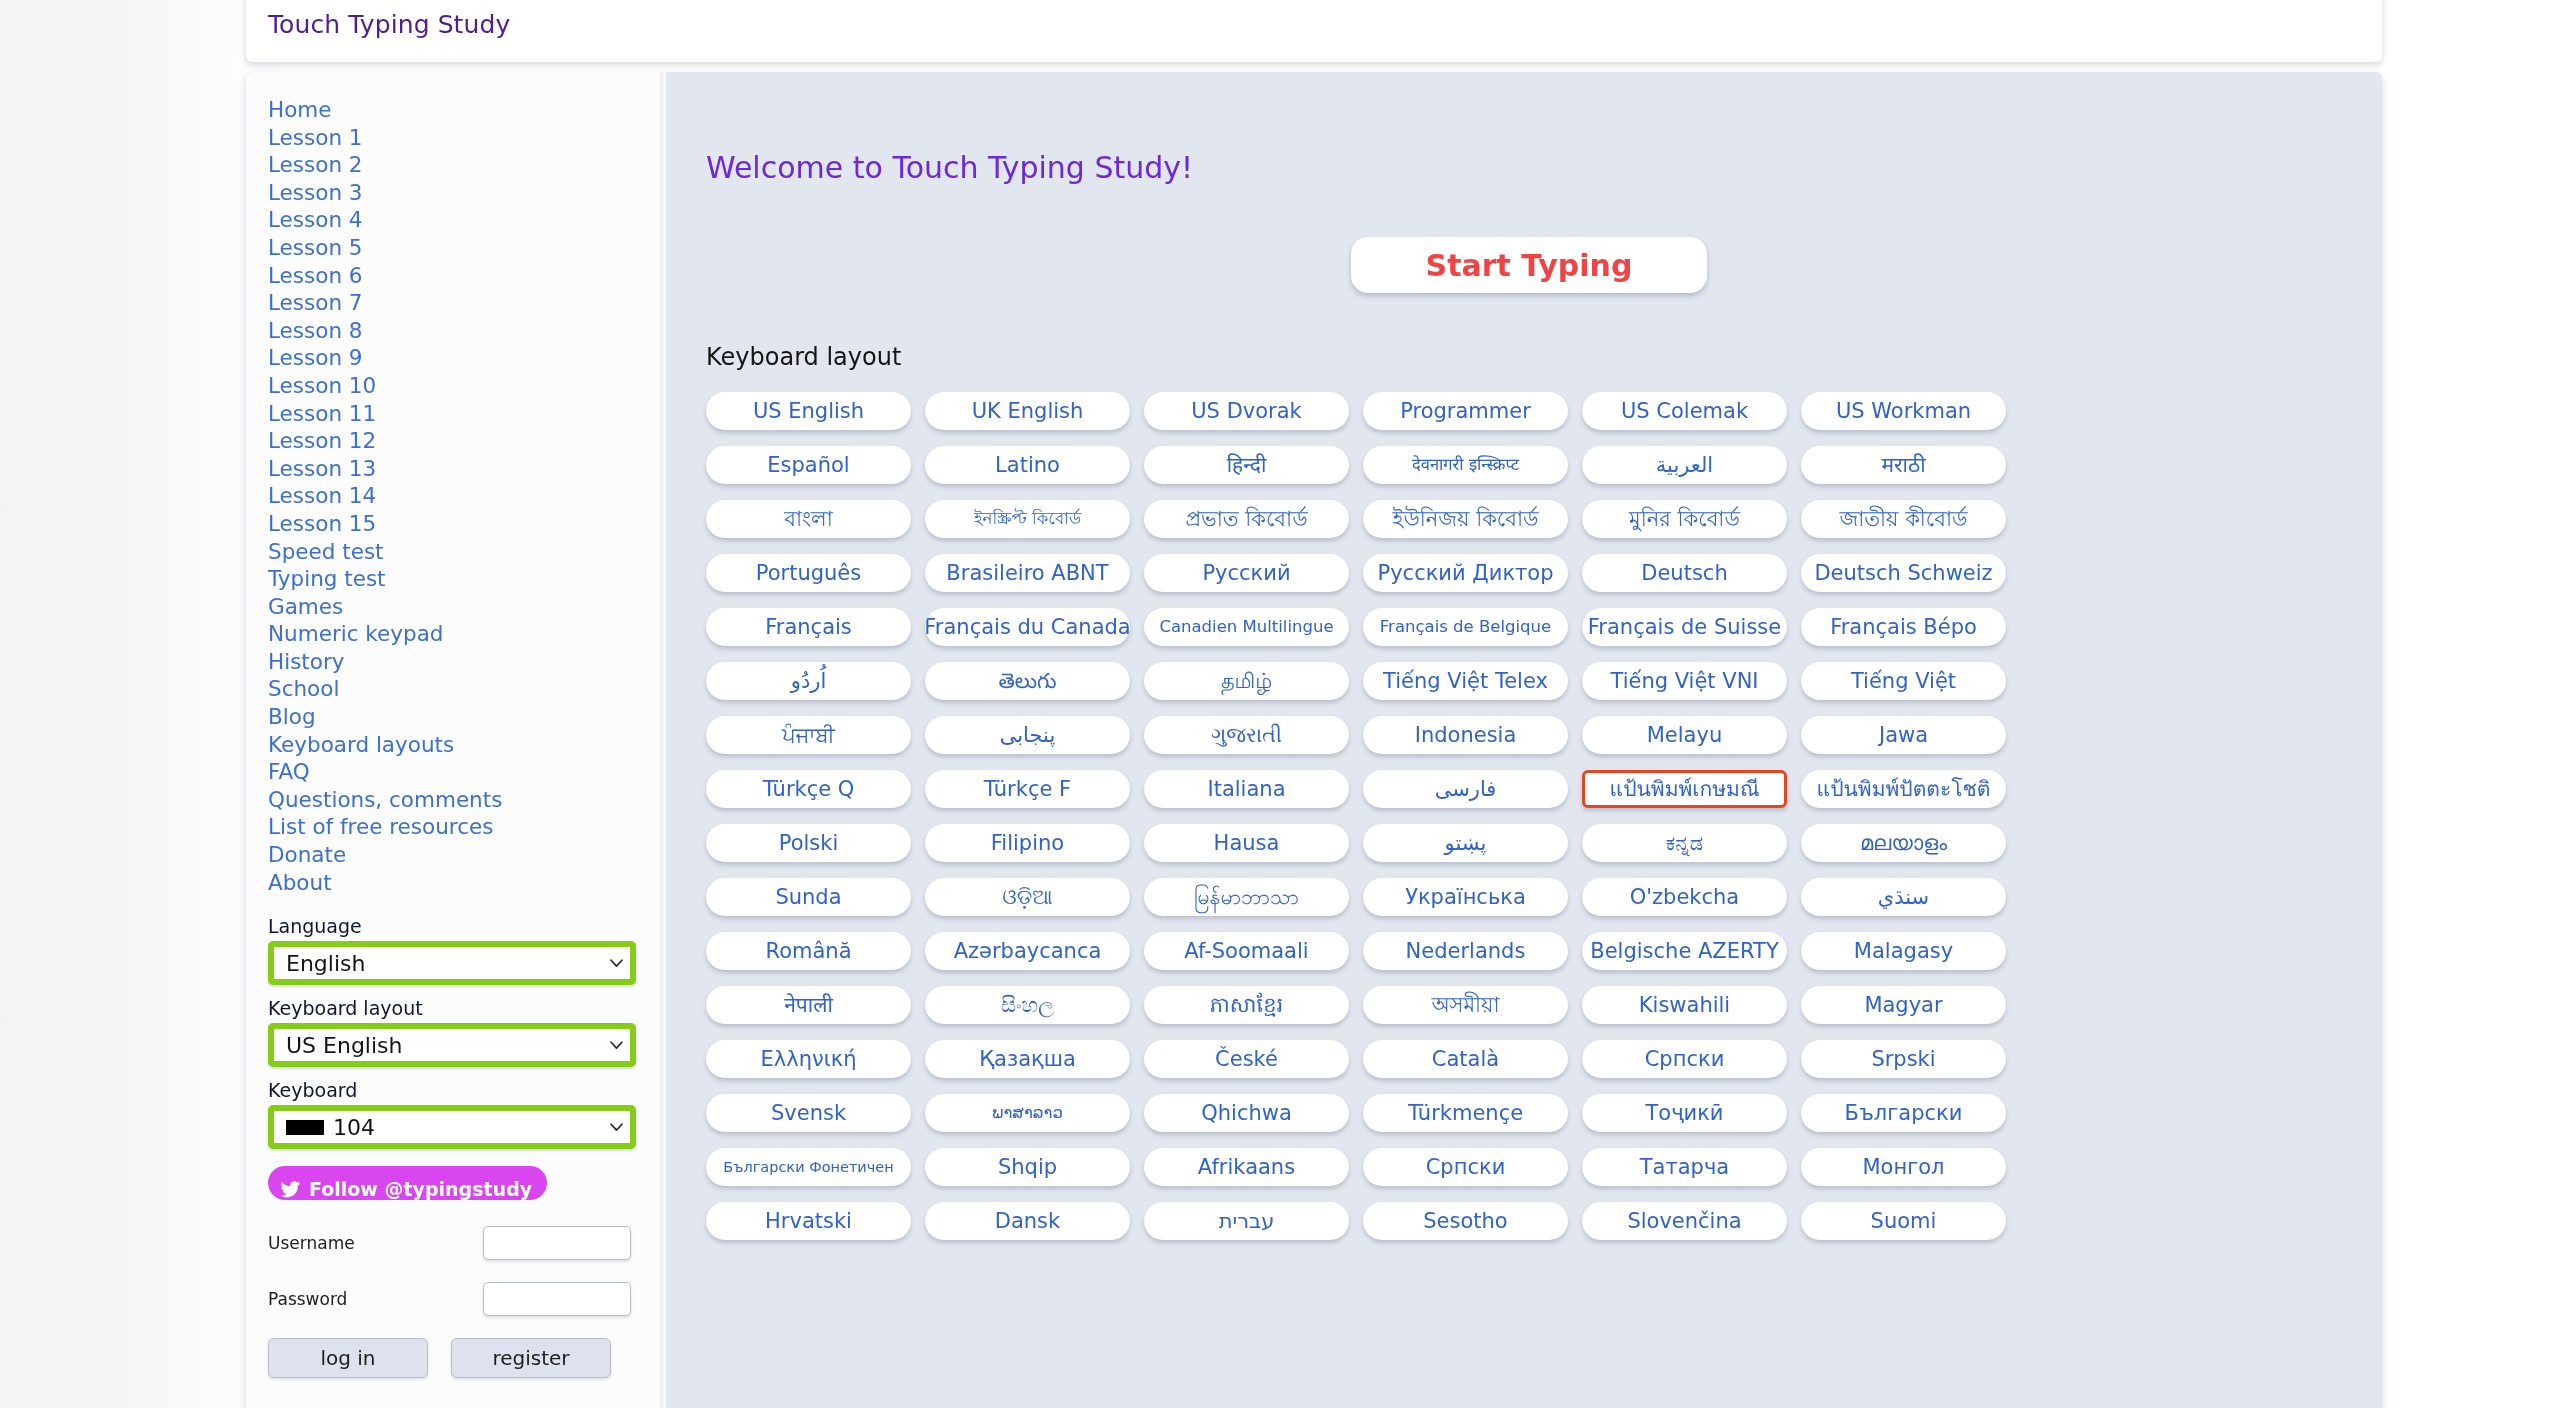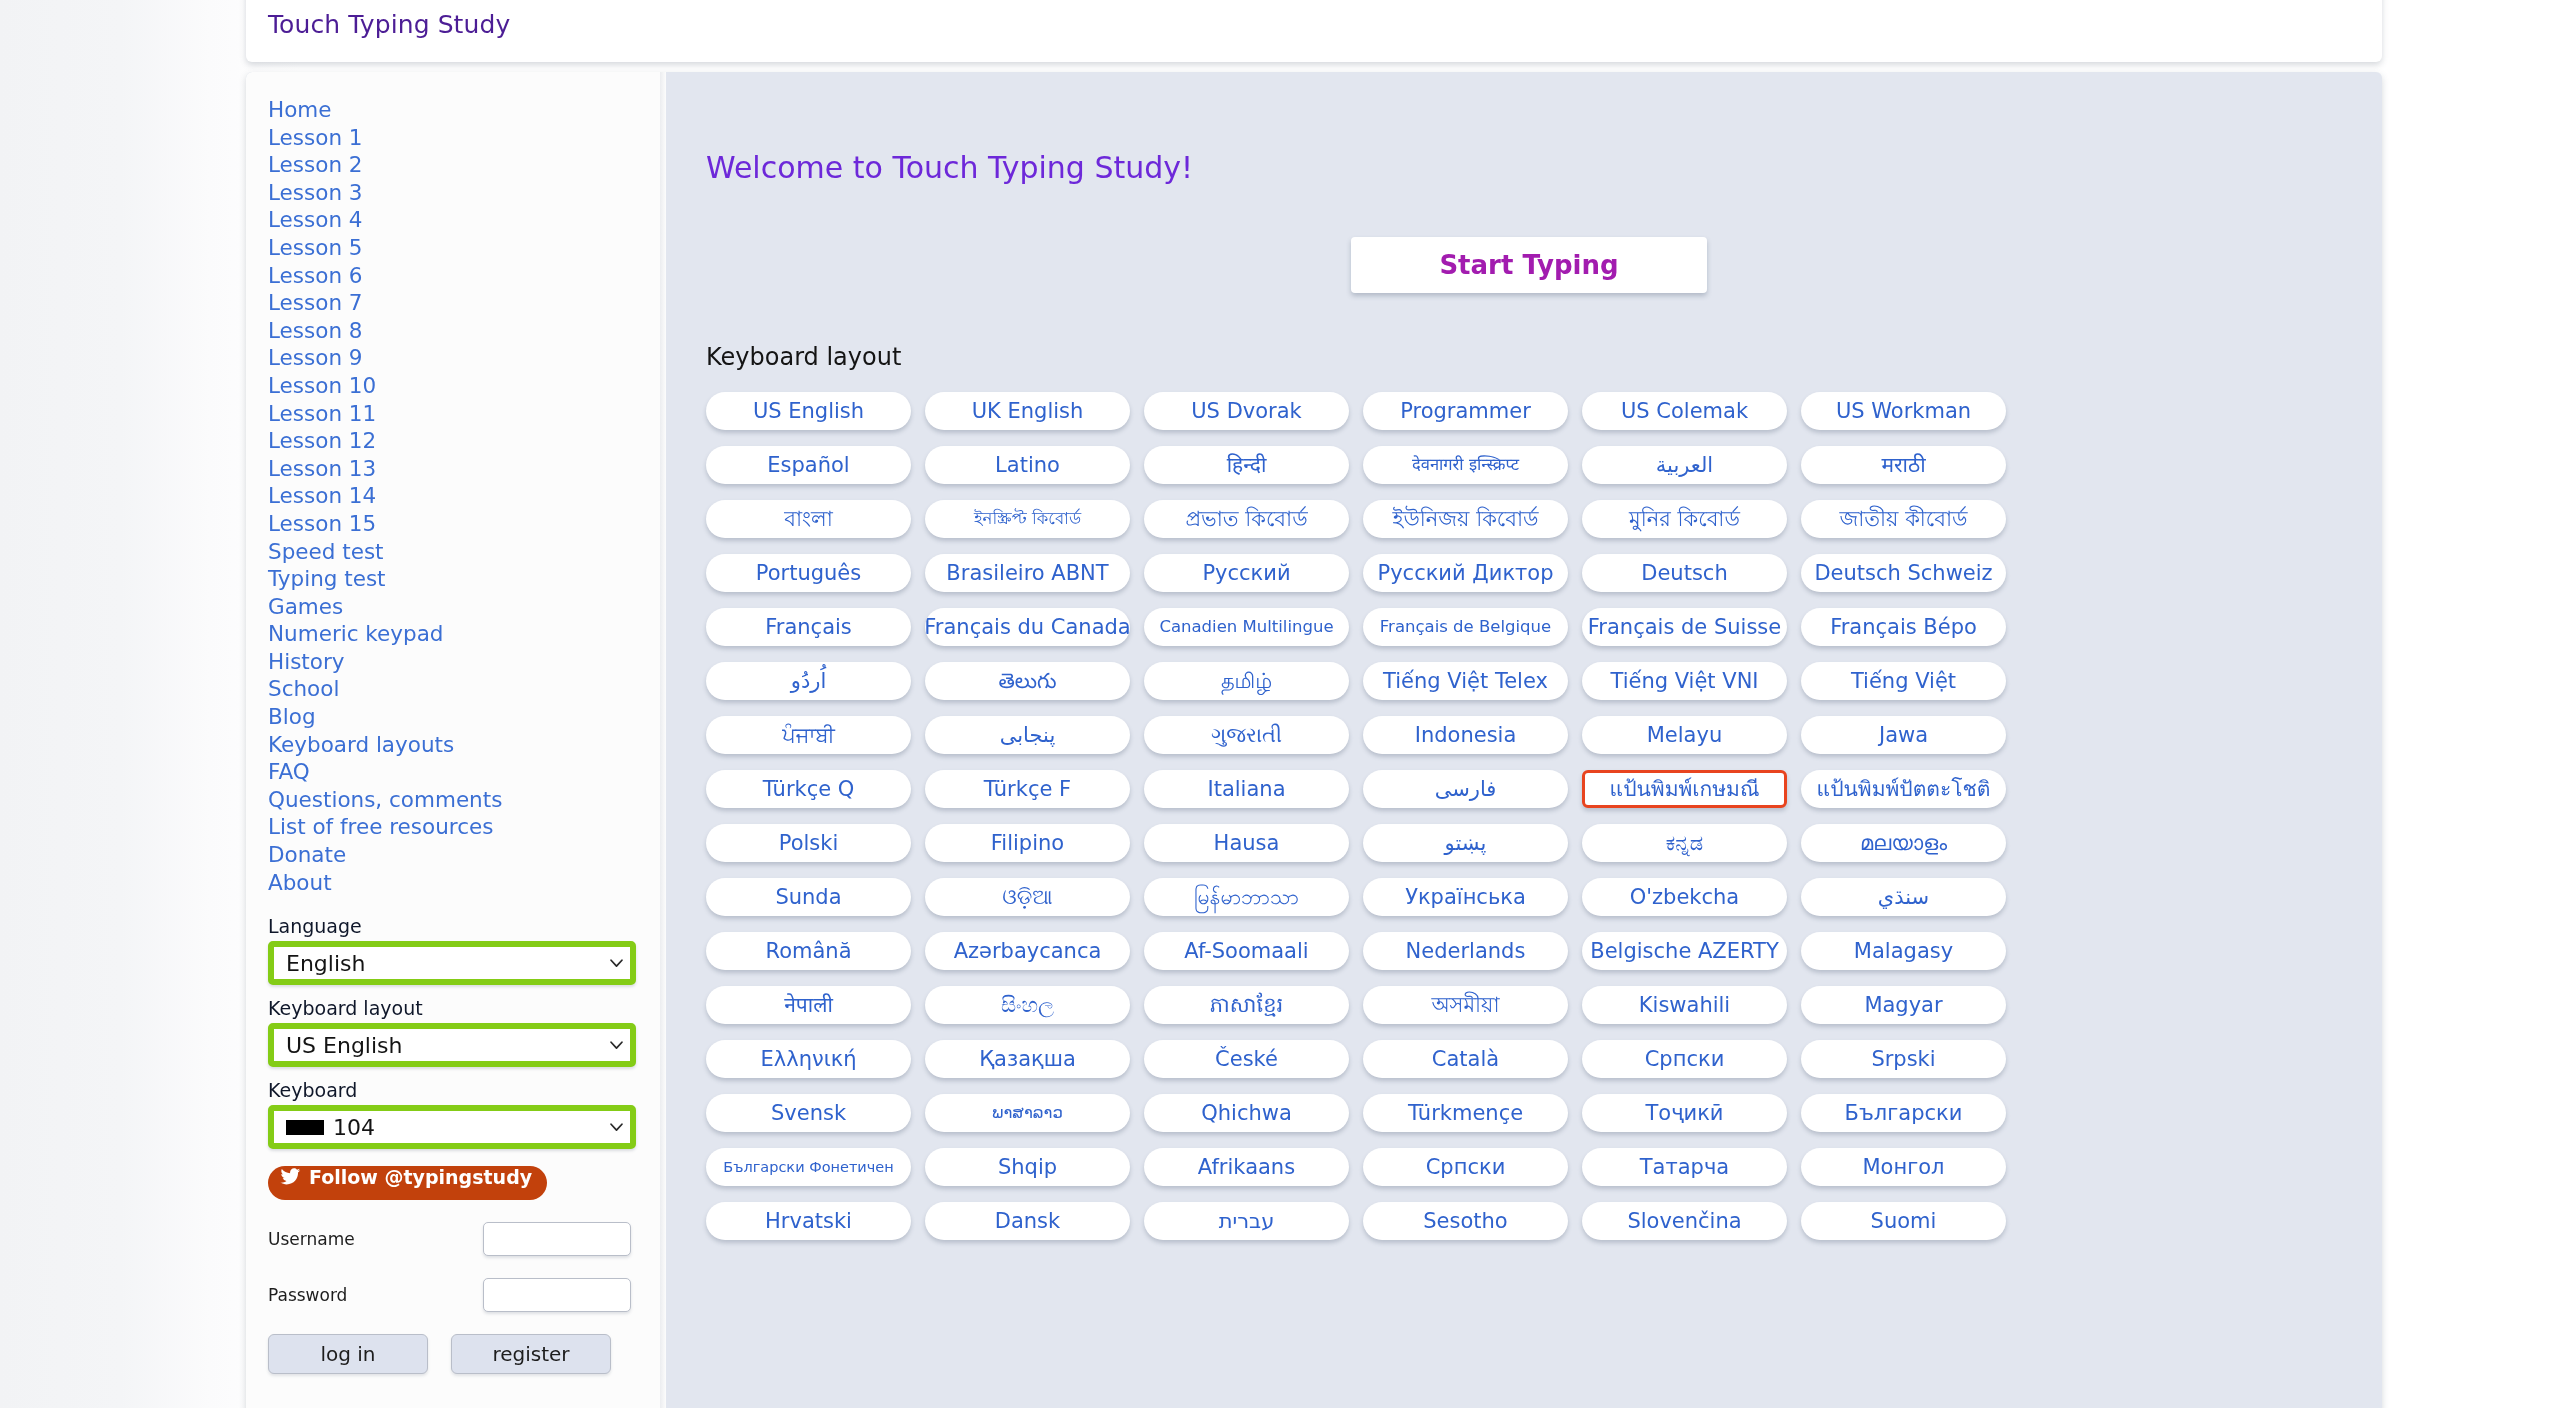--- a/index.html
+++ b/index.html
@@ -118,25 +118,25 @@
     background: #000000;
     margin-right: 9px;
     vertical-align: middle;
     flex: 0 0 auto;
   }
 
   
   #follow-btn {
     margin-top: 6px;
     display: inline-flex;
-    align-items: flex-start;
+    align-items: flex-end;
     gap: 8px;
     height: 34px;
     padding: 0 15px 0 12px;
-    background: #c2410c;
+    background: #d946ef;
     border-radius: 17px;
     color: #ffffff;
     font-size: 19px;
     font-weight: bold;
     cursor: pointer;
     white-space: nowrap;
   }
   #follow-btn svg { display: block; }
 
   
@@ -198,27 +198,27 @@
     color: #141414;
   }
   #start-typing-wrap {
     display: flex;
     justify-content: center;
     margin-top: 52px;
   }
   #start-typing {
     width: 356px; height: 56px;
     background: #ffffff;
-    border-radius: 4px;
+    border-radius: 17px;
     box-shadow: 0 3px 5px rgba(70,85,110,0.30);
     display: flex;
     align-items: center;
     justify-content: center;
-    font-size: 26px;
-    color: #a21caf;
+    font-size: 30px;
+    color: #ef4444;
     font-weight: bold;
     cursor: pointer;
   }
   #kb-layout-heading {
     margin: 50px 0 0 0;
     font-size: 24px;
     color: #141414;
   }
 
   

